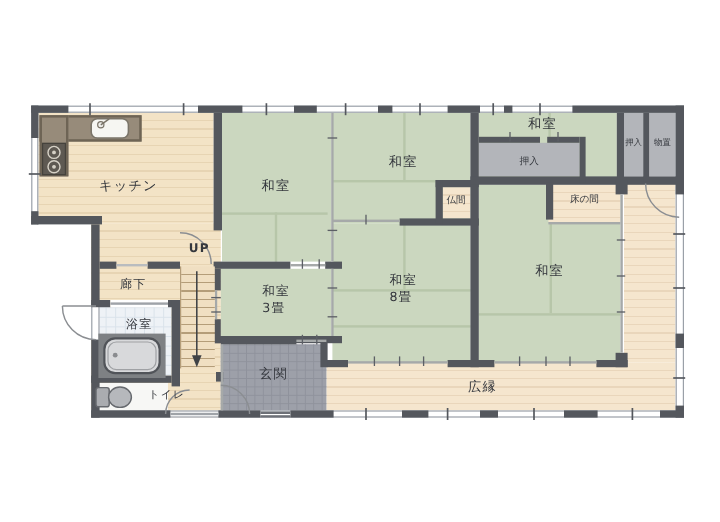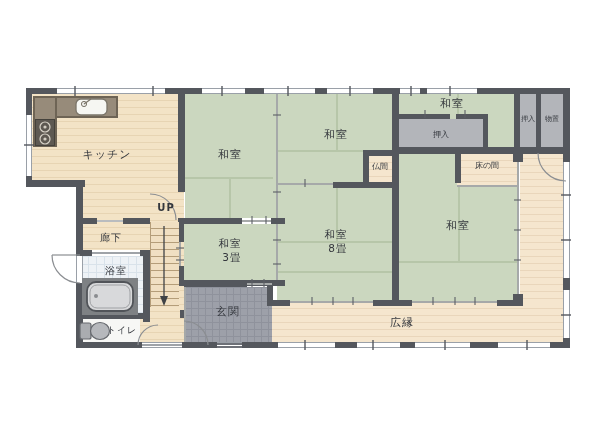--- a/index.html
+++ b/index.html
@@ -15,21 +15,21 @@
   .tline{position:absolute;background:#b7c6a9}
   .gray{position:absolute;background:#b3b5ba}
   .tile{position:absolute;background-color:#9da0a9;
         background-image:linear-gradient(#8f929c 1px,transparent 1px),linear-gradient(90deg,#8f929c 1px,transparent 1px);
         background-size:7px 7px}
   .bath{position:absolute;background-color:#eef2f6;
         background-image:linear-gradient(#d9e2ea 1px,transparent 1px),linear-gradient(90deg,#d9e2ea 1px,transparent 1px);
         background-size:8px 8px}
   .fus{position:absolute;background:#a6a9a9}
   .lbl{position:absolute;color:#34373d;font-size:11px;transform:translate(-50%,-50%);
-       white-space:nowrap;letter-spacing:1px;text-align:right;line-height:14px}
+       white-space:nowrap;letter-spacing:1px;text-align:left;line-height:14px}
   .sm{font-size:8px;letter-spacing:0}
   .xs{font-size:7px;letter-spacing:0}
   .counter{position:absolute;background:#978b7a;border:2px solid #6e6455;box-sizing:border-box}
   .stove{position:absolute;background:#5e5952;border:1px solid #45423c;box-sizing:border-box}
   .stairs{position:absolute;background:repeating-linear-gradient(180deg,#f0dfc2 0 6px,#b49d79 6px 7px);
           border-left:1px solid #b49d79}
   svg{position:absolute;left:0;top:0}
 </style>
 </head>
 <body>
@@ -243,21 +243,21 @@
   <div class="lbl" style="left:336px;top:135px">和室</div>
   <div class="lbl" style="left:452px;top:104px">和室</div>
   <div class="lbl sm" style="left:441px;top:135px">押入</div>
   <div class="lbl xs" style="left:528px;top:119px">押入</div>
   <div class="lbl xs" style="left:552px;top:119px">物置</div>
   <div class="lbl sm" style="left:380px;top:167px">仏間</div>
   <div class="lbl sm" style="left:487px;top:166px">床の間</div>
   <div class="lbl" style="left:166px;top:208px;font-weight:bold;font-size:10px">UP</div>
   <div class="lbl" style="left:111px;top:238px;font-size:10px">廊下</div>
   <div class="lbl" style="left:116px;top:271px;font-size:10px">浴室</div>
-  <div class="lbl" style="left:122px;top:330px;font-size:9px">トイレ</div>
+  <div class="lbl" style="left:139px;top:330px;font-size:9px">トイレ</div>
   <div class="lbl" style="left:228px;top:312px">玄関</div>
   <div class="lbl" style="left:230px;top:250px;font-size:10.5px">
     <div>和室</div>
     <div>3畳</div>
   </div>
   <div class="lbl" style="left:336px;top:241px;font-size:10.5px">
     <div>和室</div>
     <div>8畳</div>
   </div>
   <div class="lbl" style="left:458px;top:226px">和室</div>

